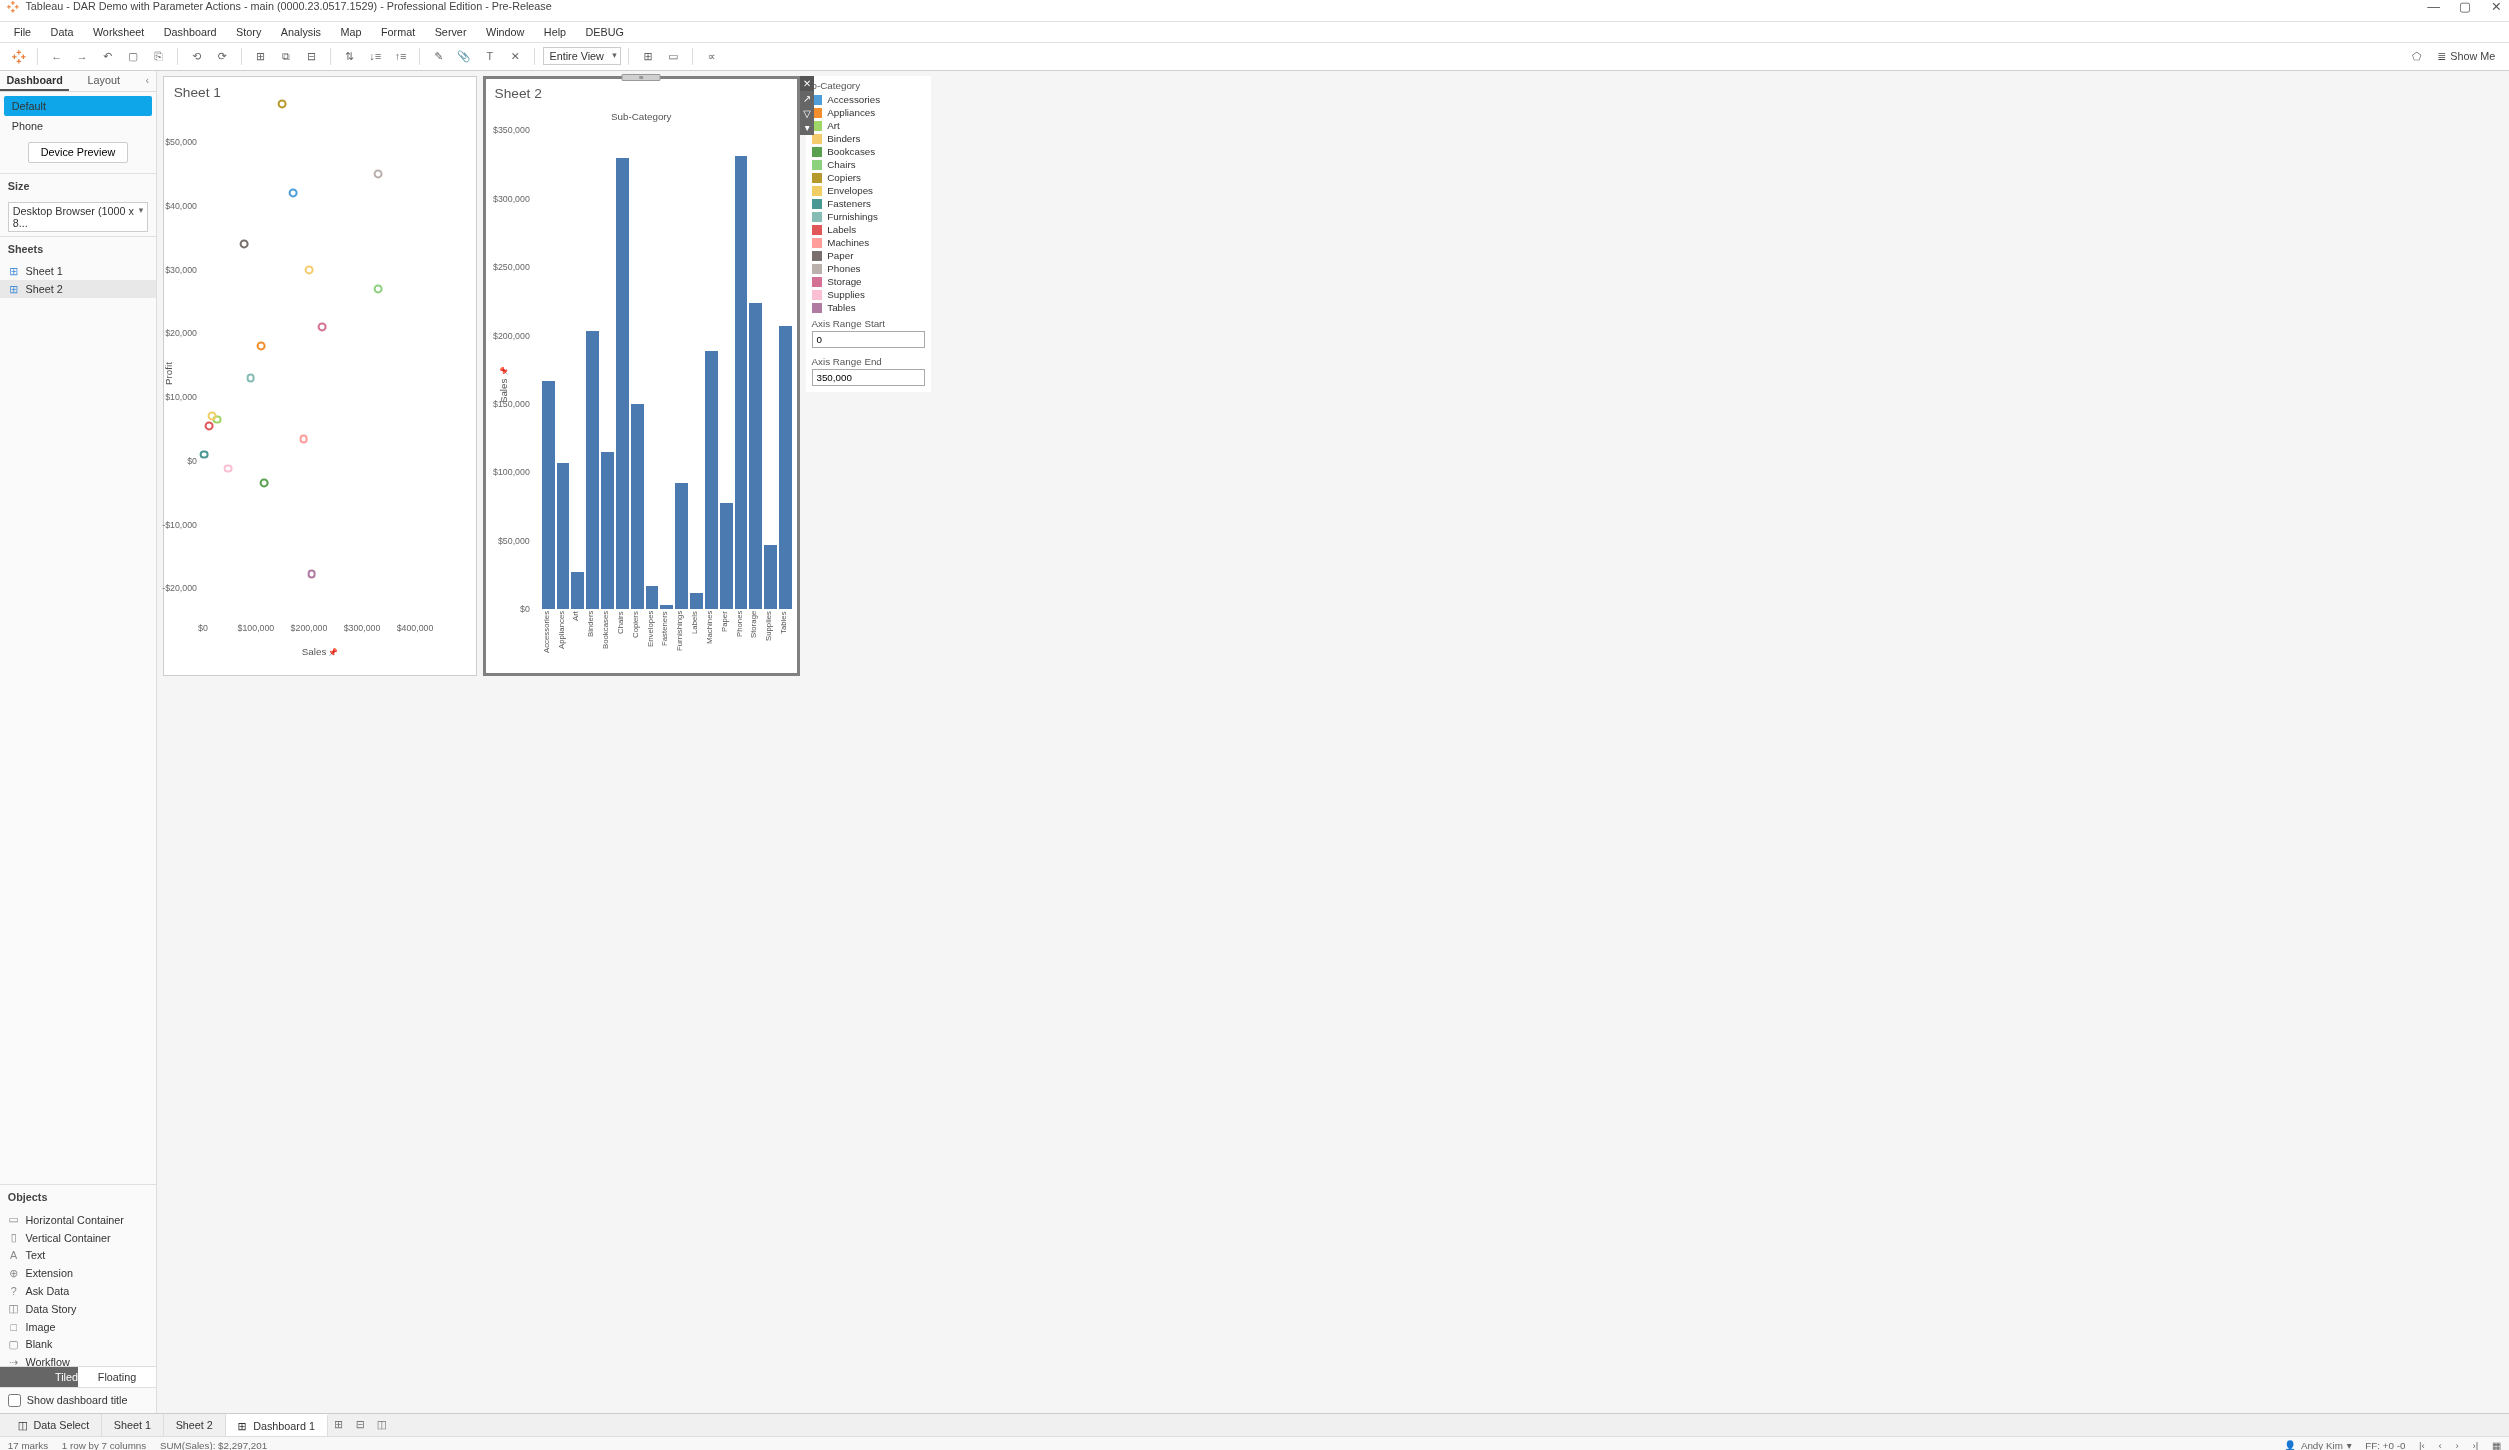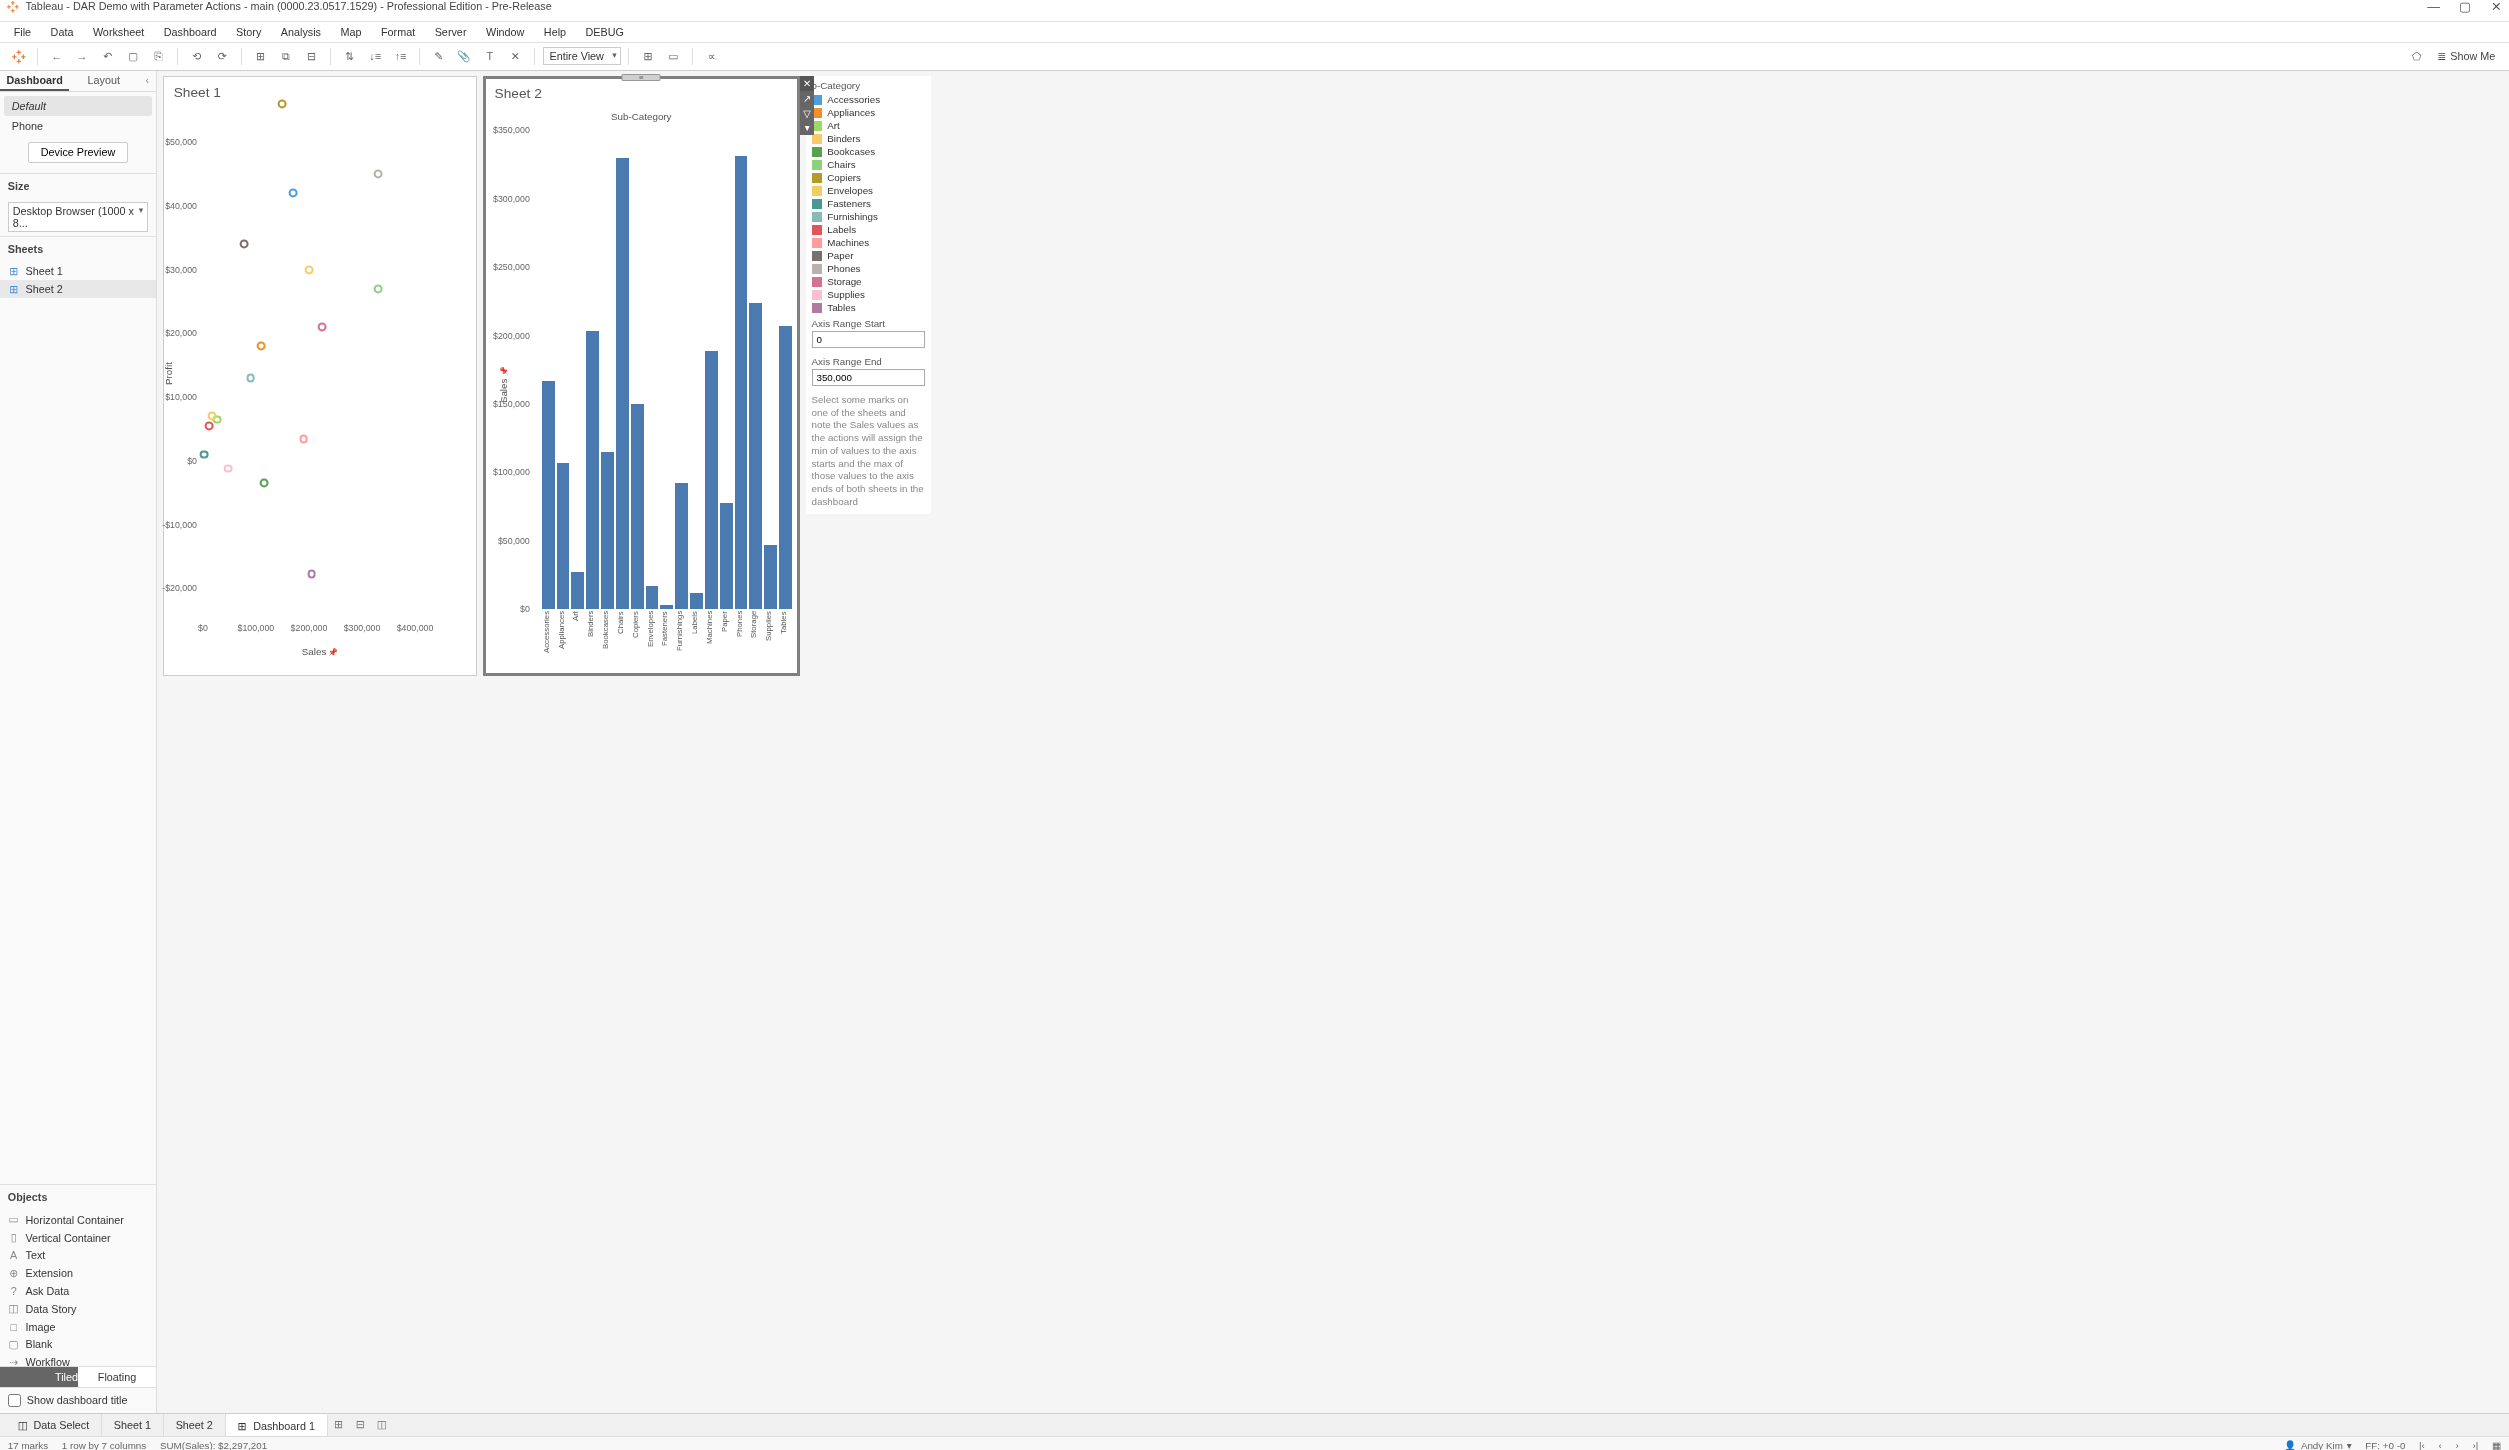--- a/index.html
+++ b/index.html
@@ -25,21 +25,21 @@
 .main-area { display: flex; height: calc(100vh - 108px); }
 
 .left-panel { width: 157px; background: #fafafa; border-right: 1px solid #ddd; display: flex; flex-direction: column; }
 .panel-tabs { display: flex; border-bottom: 1px solid #ddd; height: 21.6px; align-items: stretch; }
 .panel-tab { flex: 1; text-align: center; font-size: 10.8px; padding: 3.9px 0; cursor: pointer; color: #555; }
 .panel-tab.active { border-bottom: 2px solid #555; font-weight: bold; color: #333; }
 .panel-collapse { width: 17.6px; text-align: center; cursor: pointer; padding: 3.9px 0; color: #888; }
 
 .device-list { padding: 3.9px; }
 .device-item { padding: 3.9px 7.8px; font-size: 10.8px; cursor: pointer; border-radius: 2px; }
-.device-item.selected { background: #e5e5e5; font-style: italic; }
+.device-item.selected { background: #0ea5e9; }
 .device-preview-btn { margin: 5.9px auto; display: block; padding: 3.9px 11.8px; font-size: 10.8px; border: 1px solid #ccc; background: #fff; cursor: pointer; border-radius: 2px; }
 
 .section-header { padding: 5.9px 7.8px; font-size: 10.8px; font-weight: bold; color: #444; border-top: 1px solid #e0e0e0; }
 .size-select { margin: 3.9px 7.8px; padding: 2px 3.9px; font-size: 10.8px; border: 1px solid #ccc; width: calc(100% - 15.7px); background: #fff; cursor: pointer; position: relative; }
 .size-select:after { content: "▾"; position: absolute; right: 3.9px; top: 2px; font-size: 8.8px; color: #666; }
 
 .sheets-list { padding: 2px 0; }
 .sheet-item { padding: 2.9px 7.8px; font-size: 10.8px; cursor: pointer; display: flex; align-items: center; gap: 5.9px; }
 .sheet-item:hover, .sheet-item.hover { background: #e8e8e8; }
 .sheet-icon { width: 11.8px; height: 11.8px; display: inline-flex; align-items: center; justify-content: center; color: #4a90d9; }
@@ -459,21 +459,20 @@
           </div>
           <div class="legend-item">
             <span class="legend-swatch" style="background:#b07aa1"></span>
             <span>Tables</span>
           </div>
         </div>
       <div class="param-label">Axis Range Start</div>
       <input class="param-input" value="0" style="">
       <div class="param-label">Axis Range End</div>
       <input class="param-input" value="350,000" style="">
-      <div class="help-text">Select some marks on one of the sheets and note the Sales values as the actions will assign the min of values to the axis starts and the max of those values to the axis ends of both sheets in the dashboard</div>
     </div>
   </div>
 </div>
 
 <div class="sheet-tabs">
   <div class="sheet-tab">
       <span class="tab-icon">◫</span>
       <span>Data Select</span>
     </div>
   <div class="sheet-tab">Sheet 1</div>

